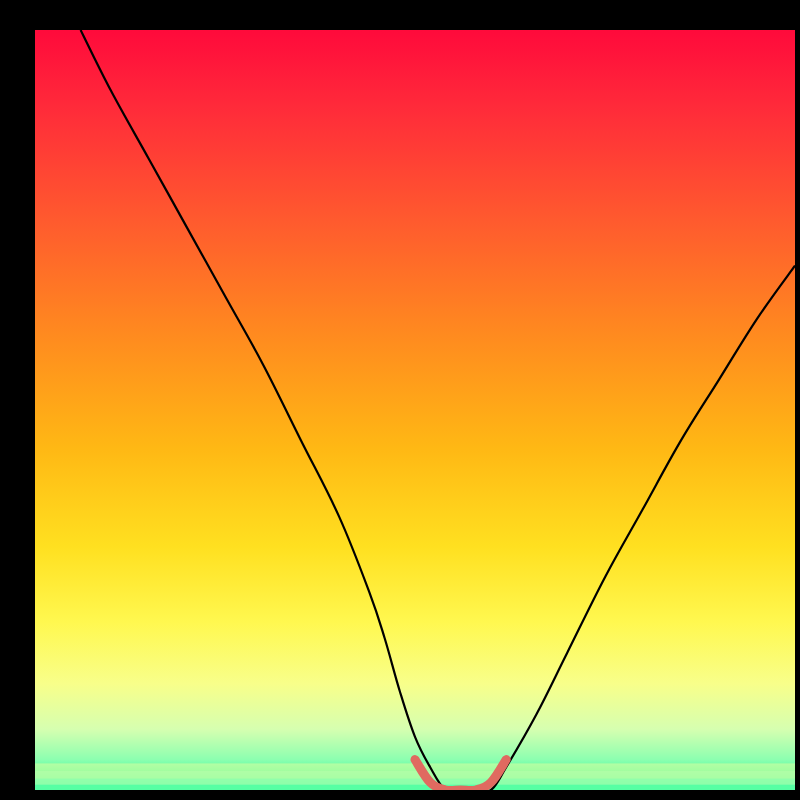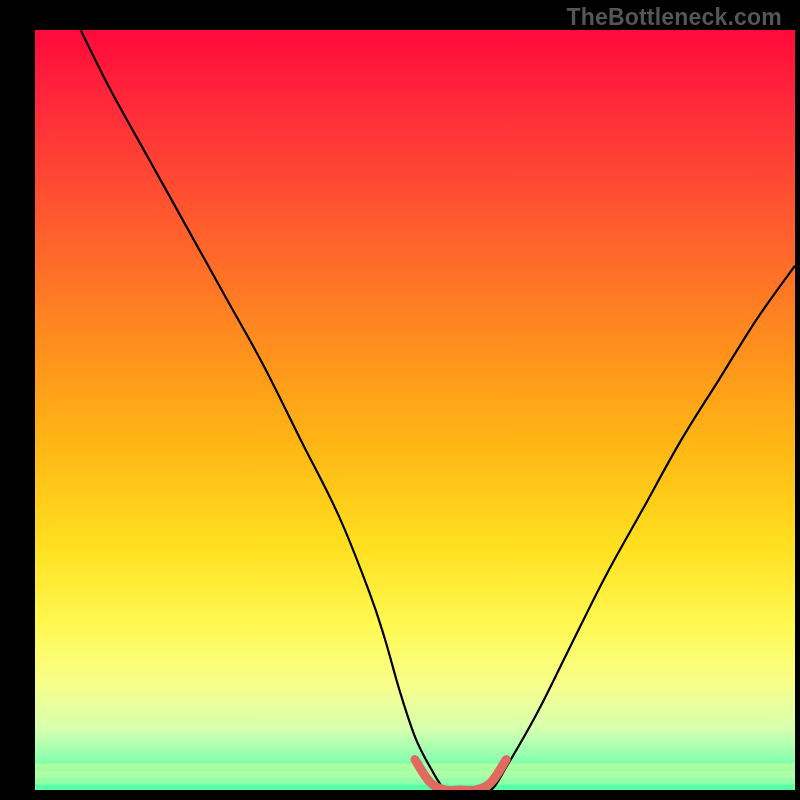--- a/index.html
+++ b/index.html
@@ -61,14 +61,13 @@
         <rect x="35" y="771" width="760" height="19" fill="#baffac" opacity="0.55"></rect>
         <rect x="35" y="778.6" width="760" height="11.399999999999977" fill="#7effb0" opacity="0.55"></rect>
         <rect x="35" y="784.68" width="760" height="5.32000000000005" fill="#2aff9e" opacity="0.55"></rect>
       </g>
 
   <path id="curve-path" fill="none" stroke="#000000" stroke-width="2.2" clip-path="url(#plot-clip)" d="M 80.6 30 C 86.07199999999999 40.943999999999996, 98.688 67.54399999999997, 111 90.79999999999997 C 123.312 114.05599999999997, 135.32 134.57600000000002, 149 159.20000000000002 C 162.68 183.824, 173.32 202.976, 187 227.6 C 200.68 252.224, 211.32 271.376, 225 296 C 238.68 320.624, 249.32 338.40799999999996, 263 364.4 C 276.68 390.392, 287.32 413.04, 301 440.40000000000003 C 314.68 467.76000000000005, 326.688 489.0400000000001, 339 516.4000000000001 C 351.312 543.7600000000001, 361.19199999999995 570.512, 369.4 592.4 C 377.608 614.288, 379.12800000000004 620.216, 384.6 638 C 390.072 655.784, 394.32800000000003 673.416, 399.8 691.2 C 405.272 708.984, 409.528 723.12, 415 736.8 C 420.472 750.4799999999999, 424.728 757.6239999999999, 430.2 767.1999999999999 C 435.67199999999997 776.776, 439.92800000000005 785.896, 445.40000000000003 790 C 450.872 794.104, 455.12800000000004 790, 460.6 790 C 466.072 790, 470.328 790, 475.79999999999995 790 C 481.27199999999993 790, 485.528 794.104, 491 790 C 496.472 785.896, 497.99199999999996 780.8799999999999, 506.2 767.1999999999999 C 514.408 753.52, 525.6560000000001 734.52, 536.6 714 C 547.544 693.48, 554.688 677.8240000000001, 567 653.2 C 579.312 628.576, 591.32 603.1919999999999, 605 577.1999999999999 C 618.68 551.208, 629.32 533.424, 643 508.8 C 656.68 484.17600000000004, 667.32 463.65600000000006, 681 440.40000000000003 C 694.68 417.144, 705.32 401.48799999999994, 719 379.59999999999997 C 732.68 357.712, 743.32 339.32, 757 318.8 C 770.68 298.28000000000003, 788.16 275.17600000000004, 795 265.6"></path>
 
   <path id="marker-path" fill="none" stroke="#e06a60" stroke-width="9" stroke-linecap="round" stroke-linejoin="round" clip-path="url(#plot-clip)" d="M 415 759.6 C 417.736 763.7040000000001, 424.728 776.928, 430.2 782.4 C 435.67199999999997 787.872, 439.92800000000005 788.632, 445.40000000000003 790 C 450.872 791.368, 455.12800000000004 790, 460.6 790 C 466.072 790, 470.328 791.368, 475.79999999999995 790 C 481.27199999999993 788.632, 485.528 787.872, 491 782.4 C 496.472 776.928, 503.464 763.7040000000001, 506.2 759.6"></path>
 </svg>
 
-<div class="watermark">TheBottleneck.com</div>
 </div>
 
 </body></html>

